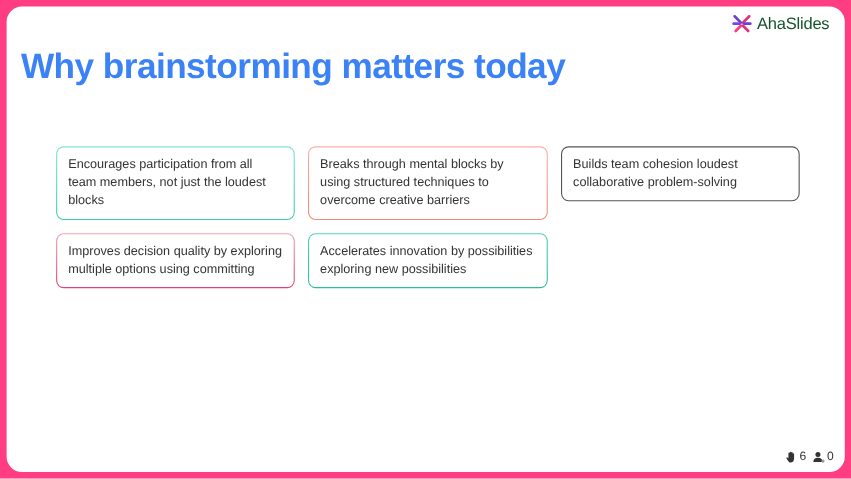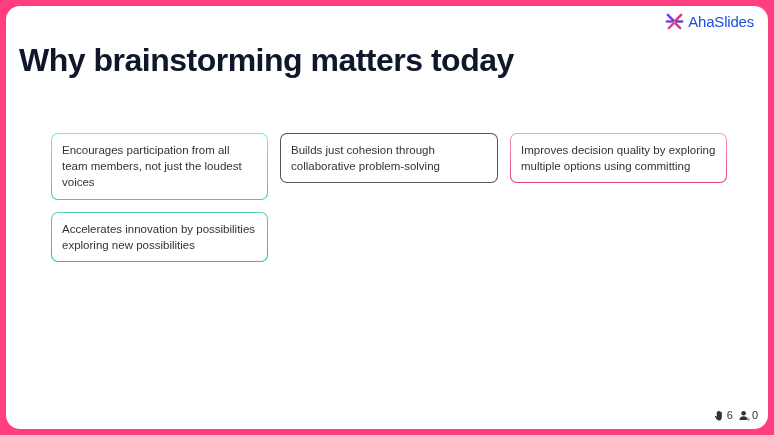--- a/index.html
+++ b/index.html
@@ -11,24 +11,24 @@
   }
   .frame {
     position: absolute; left: 6px; top: 6px; right: 6px; bottom: 6px;
     background: #ffffff; border-radius: 14px; overflow: hidden;
   }
   .logo {
     position: absolute; right: 14px; top: 6px;
     display: flex; align-items: center; gap: 4px;
   }
   .logo svg { width: 19px; height: 19px; }
-  .logo-text { font-size: 15px; color: #1d4ed8; letter-spacing: -0.2px; }
+  .logo-text { font-size: 15px; color: #14532d; letter-spacing: -0.2px; }
   .title {
     position: absolute; left: 13px; top: 36px;
-    font-size: 32px; font-weight: bold; color: #0f172a;
+    font-size: 32px; font-weight: bold; color: #3b82f6;
     letter-spacing: -0.5px; margin: 0;
   }
   .grid {
     position: absolute; left: 45px; top: 127px;
     display: grid; grid-template-columns: 217px 218px 217px;
     column-gap: 12px; row-gap: 12px; align-items: start;
   }
   .card {
     position: relative; border-radius: 7px; padding: 1px;
   }
@@ -66,24 +66,27 @@
         <line x1="16" y1="17" x2="11" y2="12" stroke="#e0337a"></line>
       </g>
     </svg>
     <span class="logo-text">AhaSlides</span>
   </div>
 
   <h1 class="title">Why brainstorming matters today</h1>
 
   <div class="grid">
     <div class="card b-teal">
-      <div class="card-inner">Encourages participation from all team members, not just the loudest voices</div>
+      <div class="card-inner">Encourages participation from all team members, not just the loudest blocks</div>
+    </div>
+    <div class="card b-coral">
+      <div class="card-inner">Breaks through mental blocks by using structured techniques to overcome creative barriers</div>
     </div>
     <div class="card b-dark">
-      <div class="card-inner">Builds just cohesion through collaborative problem-solving</div>
+      <div class="card-inner">Builds team cohesion loudest collaborative problem-solving</div>
     </div>
     <div class="card b-rose">
       <div class="card-inner">Improves decision quality by exploring multiple options using committing</div>
     </div>
     <div class="card b-green">
       <div class="card-inner">Accelerates innovation by possibilities exploring new possibilities</div>
     </div>
   </div>
 
   <div class="footer">

